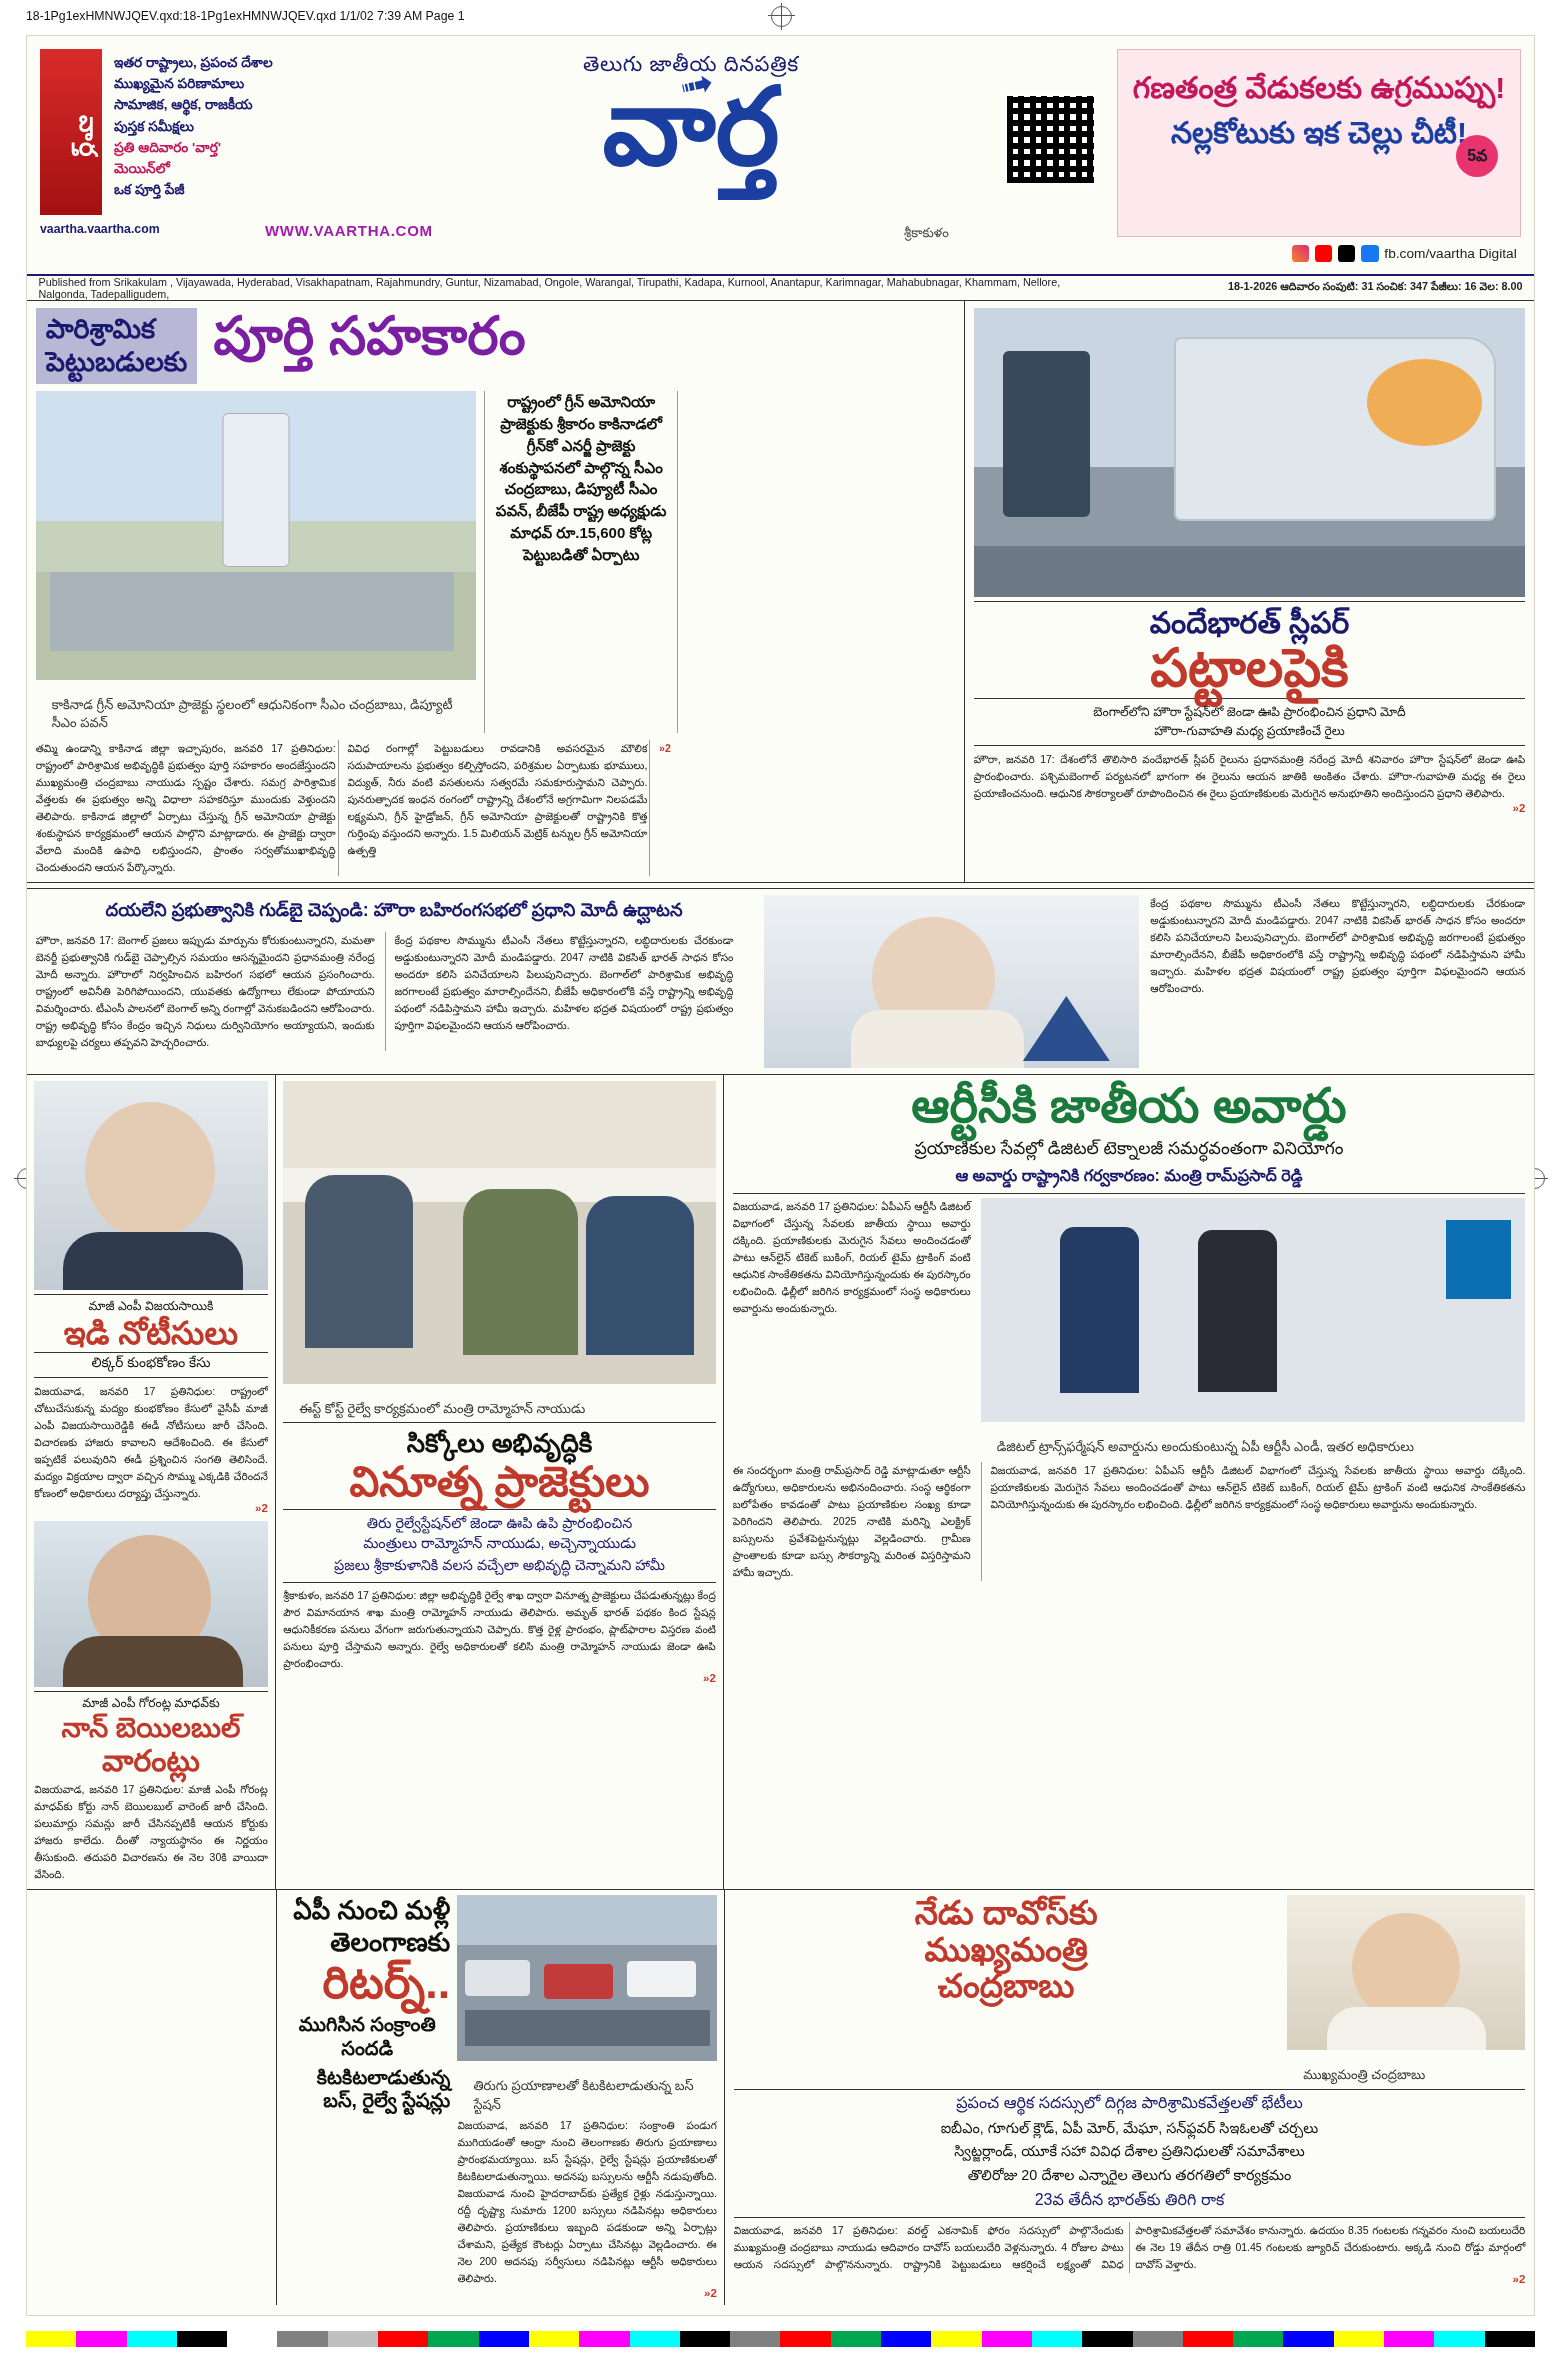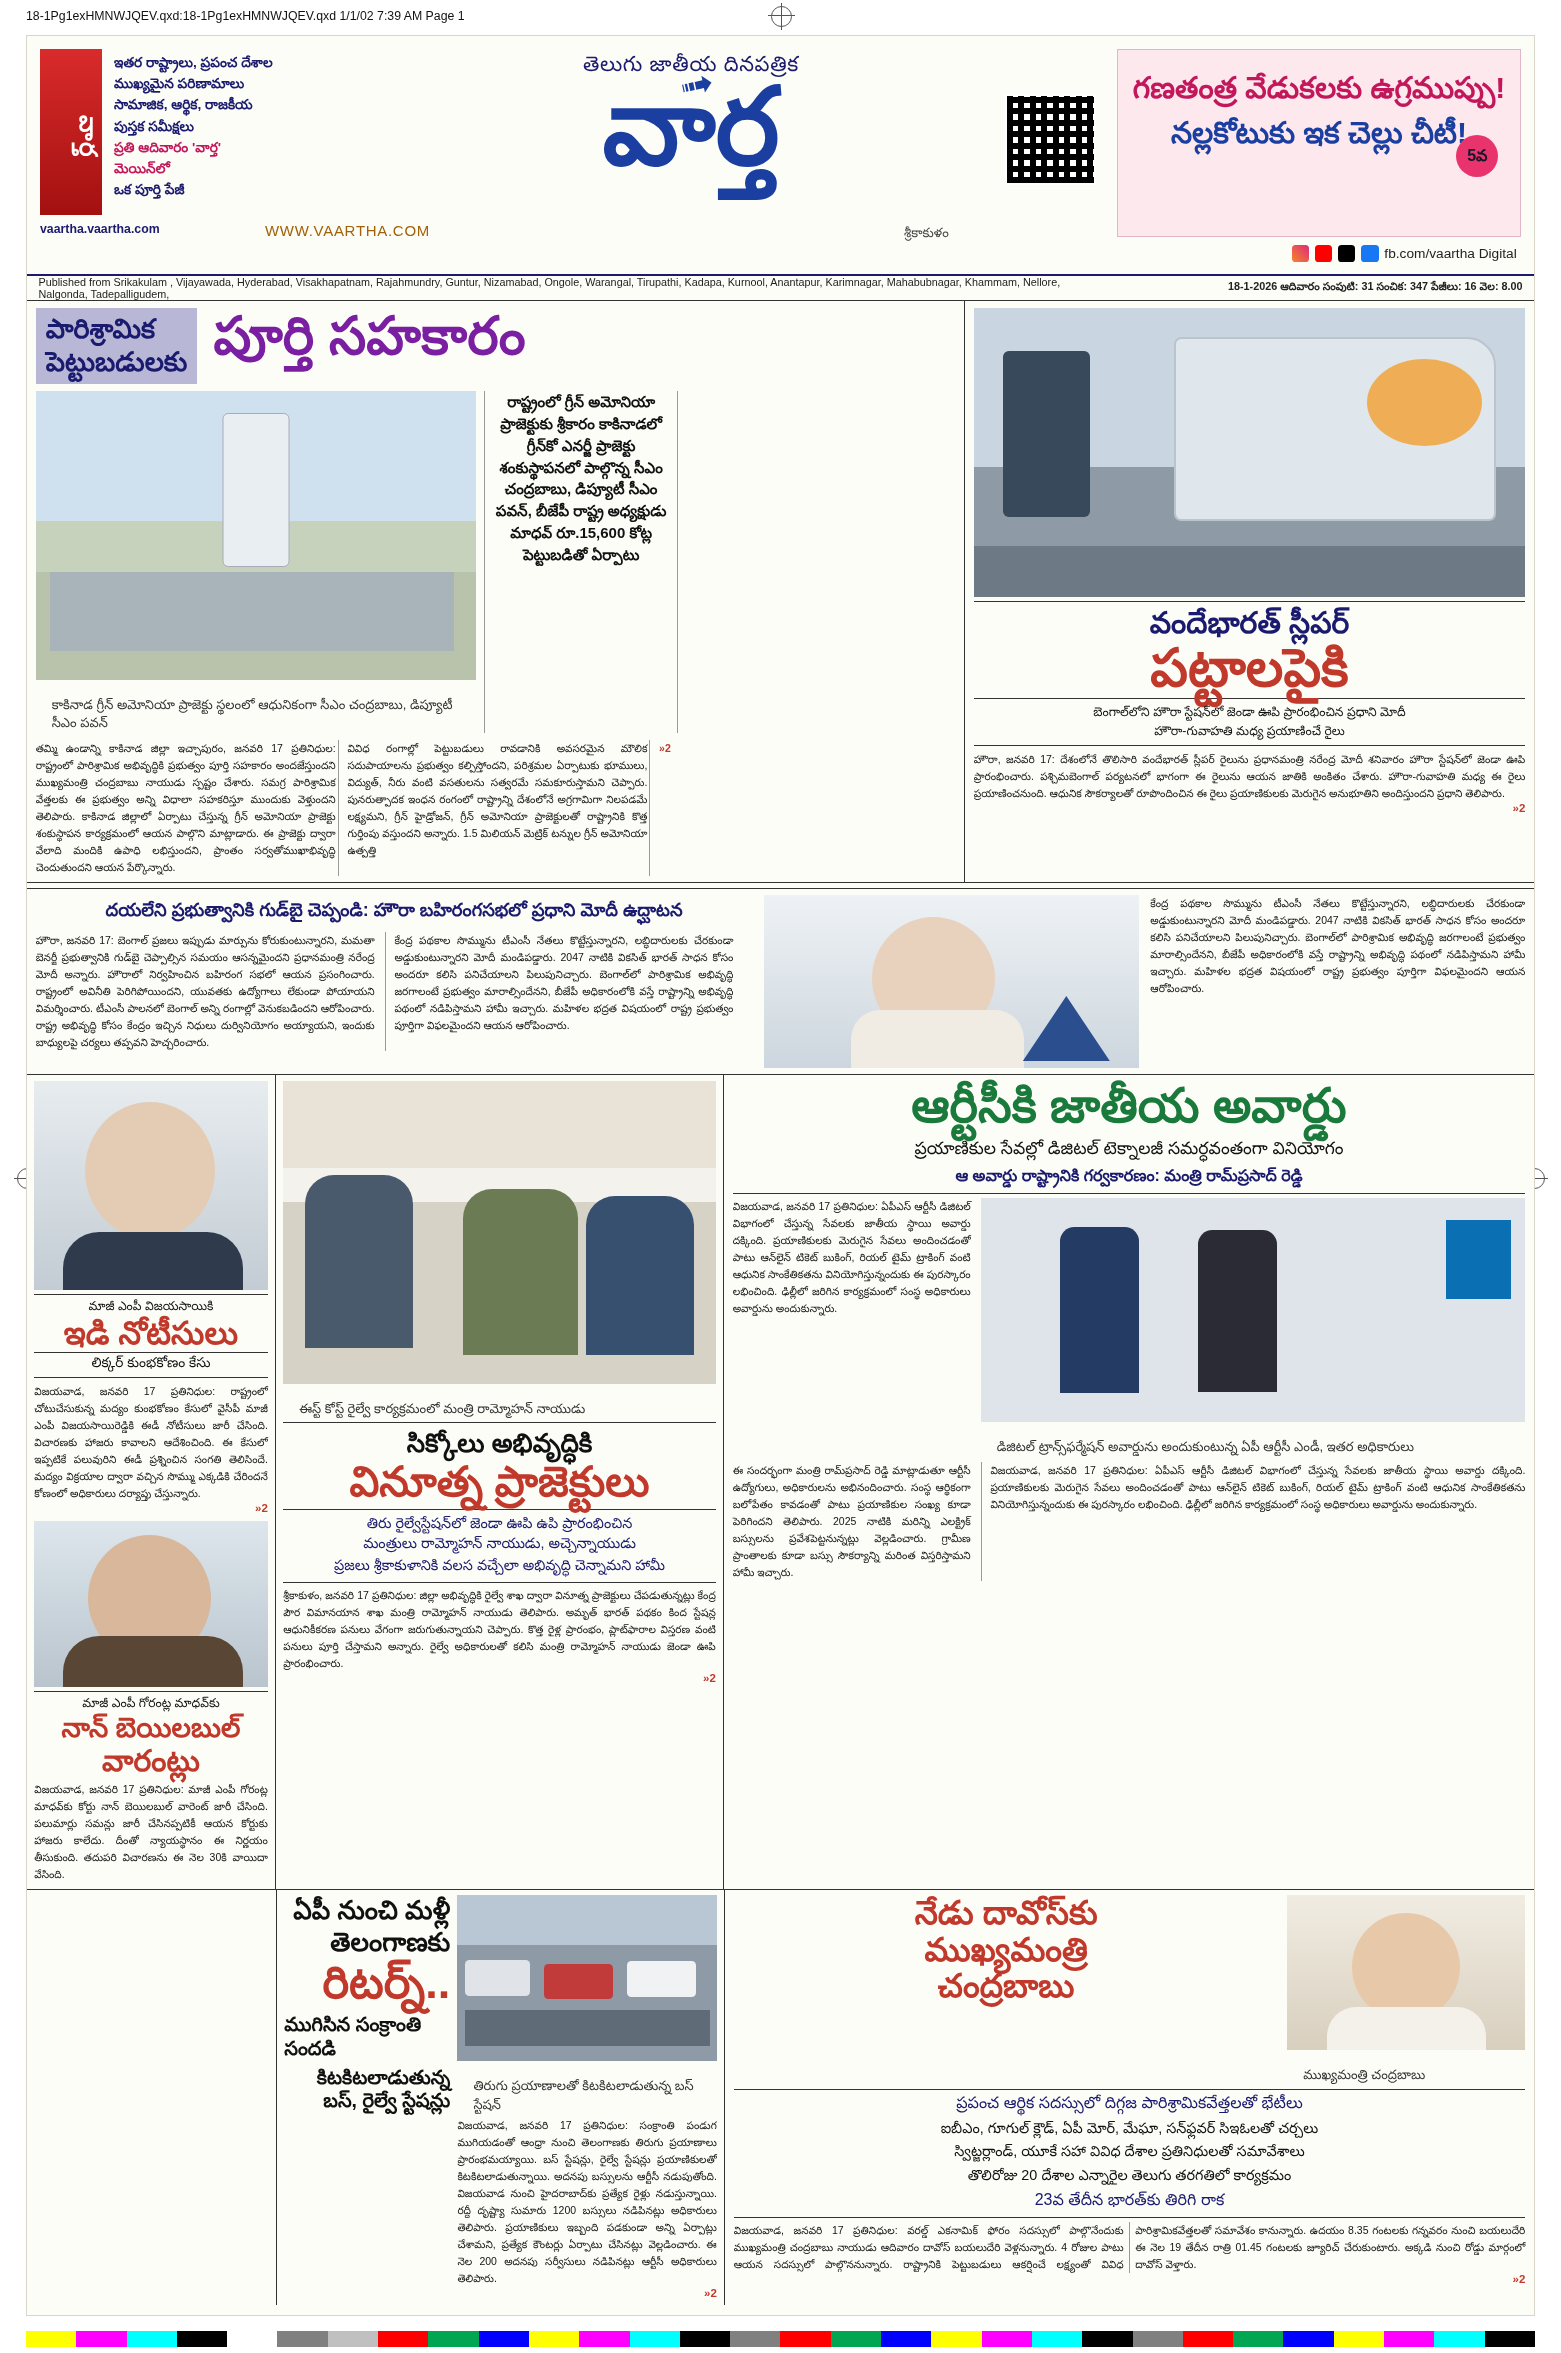--- a/index.html
+++ b/index.html
@@ -23,21 +23,21 @@
      repeating-linear-gradient(90deg,#000 0 5.8px,#fff 5.8px 11.5px),
      repeating-linear-gradient(0deg,#000 0 5.8px,transparent 5.8px 11.5px);
      background-blend-mode:multiply;border:2.9px solid #fff;}
   .mh-box{position:absolute;right:13px;top:13px;width:404px;height:188px;background:#fde8ee;border:1.4px solid #e3b6c6;text-align:center;box-sizing:border-box;padding-top:19px;}
   .mh-box .l1{font-size:30px;color:#c2185b;font-weight:bold;line-height:1.25;}
   .mh-box .l2{font-size:30px;color:#1a3fa0;font-weight:bold;line-height:1.25;margin-top:7.2px;}
   .mh-badge{position:absolute;right:21.7px;top:85px;width:42px;height:42px;border-radius:50%;background:#e8336d;color:#0f172a;font-size:16px;line-height:42px;text-align:center;font-weight:bold;}
   .mh-social{position:absolute;right:17.3px;top:209px;font-size:13.7px;color:#222;display:flex;align-items:center;gap:5.8px;}
   .sq{width:17.3px;height:17.3px;border-radius:3.6px;display:inline-block;}
   .epaper{position:absolute;left:13px;top:186px;font-size:12.3px;color:#1a1a6e;font-weight:bold;}
-  .wwwline{position:absolute;left:238px;top:186px;font-size:15px;color:#a16207;font-weight:normal;letter-spacing:0.7px;}
+  .wwwline{position:absolute;left:238px;top:186px;font-size:15px;color:#a21caf;font-weight:bold;letter-spacing:0.7px;}
   .srikakulam{position:absolute;left:877px;top:189px;font-size:13px;color:#444;}
   
   .strap{height:24.5px;border-bottom:0.7px solid #333;font-size:10.8px;color:#222;display:flex;justify-content:space-between;align-items:center;padding:0 11.5px;box-sizing:border-box;}
   .body-text{font-size:10.5px;line-height:1.62;color:#111;text-align:justify;}
   .photo{background:#dfe4e8;position:relative;overflow:hidden;}
   .cap{font-size:13px;color:#333;line-height:1.4;padding-top:16px;margin-left:16px;}
   .cont{color:#c0392b;font-weight:bold;}
   .lead-flag{display:inline-block;background:#b9b7d6;color:#1a1a6e;font-size:27px;font-weight:bold;padding:5.8px 10px;line-height:1.2;vertical-align:top;}
   .lead-head{display:inline-block;font-size:53px;color:#7a1fa2;font-weight:bold;margin-left:13px;line-height:1.05;vertical-align:top;}
   .hr-thin{border-top:0.7px solid #333;margin:4.3px 0;}
@@ -260,21 +260,21 @@
     <div style="display:flex;">
 
       <div style="width:249px;border-right:0.7px solid #333;"></div>
 
       <div style="width:448px;border-right:0.7px solid #333;padding:5.8px 7.2px;box-sizing:border-box;">
         <div style="display:flex;gap:7.2px;">
           <div style="width:166px;">
             <div class="h-mid" style="font-size:26px;color:#111;text-align:right;">ఏపీ నుంచి మళ్లీ</div>
             <div class="h-mid" style="font-size:26px;color:#111;text-align:right;">తెలంగాణకు</div>
             <div class="h-red" style="font-size:45px;text-align:right;">రిటర్న్..</div>
-            <div class="h-mid" style="font-size:19.5px;color:#111;text-align:left;margin-top:5.8px;">ముగిసిన సంక్రాంతి సందడి</div>
+            <div class="h-mid" style="font-size:19.5px;color:#111;text-align:center;margin-top:5.8px;">ముగిసిన సంక్రాంతి సందడి</div>
             <div class="h-mid" style="font-size:19.5px;color:#111;text-align:right;margin-top:5.8px;">కిటకిటలాడుతున్న బస్, రైల్వే స్టేషన్లు</div>
           </div>
           <div style="flex:1;">
             <div class="photo" style="height:166px;background:linear-gradient(180deg,#b9c6d4 0 30%,#8e9aa6 30% 100%);">
               <div style="position:absolute;left:7.2px;top:65px;width:65px;height:36px;background:#e0e4e8;border-radius:4.3px;"></div>
               <div style="position:absolute;left:87px;top:69px;width:69px;height:35px;background:#c23b3b;border-radius:4.3px;"></div>
               <div style="position:absolute;left:170px;top:66px;width:69px;height:36px;background:#f0f2f4;border-radius:4.3px;"></div>
               <div style="position:absolute;left:7.2px;top:115px;width:245px;height:36px;background:#5f6b77;"></div>
             </div>
             <div class="cap">తిరుగు ప్రయాణాలతో కిటకిటలాడుతున్న బస్ స్టేషన్</div>

